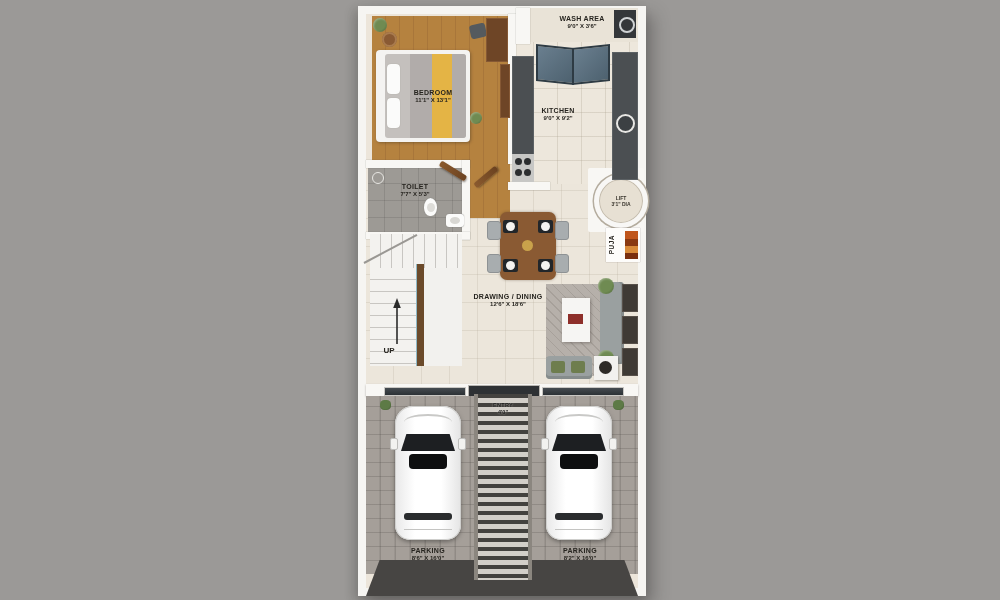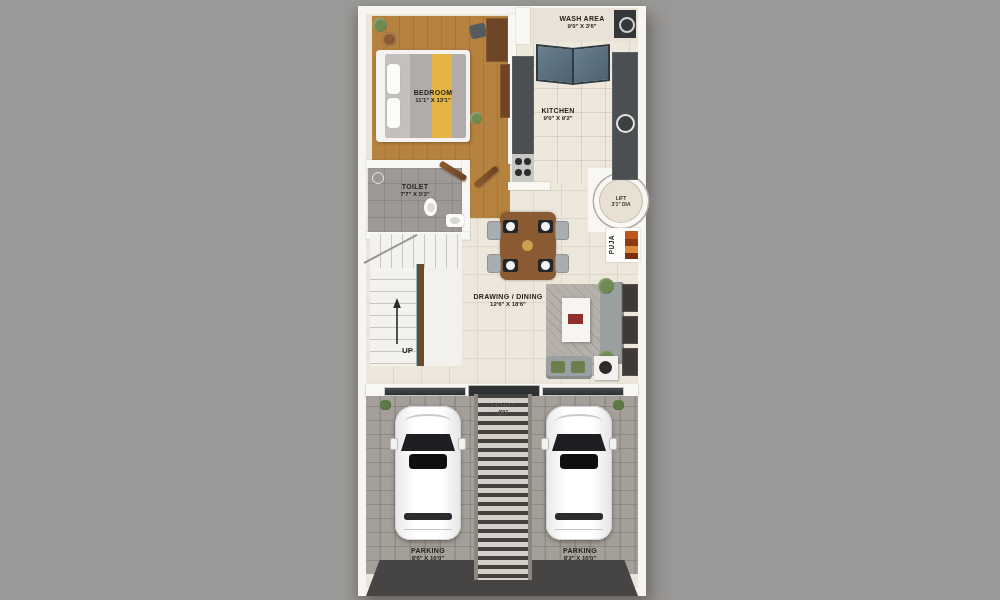--- a/index.html
+++ b/index.html
@@ -171,21 +171,21 @@
   <div class="a stairs">
     <div class="a stair-top"></div>
     <div class="a stair-left"></div>
     <div class="a stair-diag"></div>
     <div class="a stair-rail"></div>
   </div>
   <svg class="a" style="left:34px;top:292px;z-index:25" width="10" height="46">
     <line x1="5" y1="46" x2="5" y2="9" stroke="#2a2a2a" stroke-width="1.6"></line>
     <polygon points="5,0 1.2,10 8.8,10" fill="#2a2a2a"></polygon>
   </svg>
-  <div class="a up-label" style="left:44px;top:340px;width:28px;text-align:left;z-index:25">UP</div>
+  <div class="a up-label" style="left:17px;top:340px;width:28px;text-align:center;z-index:25">UP</div>
 
   <div class="a lift-box"></div>
   <div class="a lift">
     <div class="t">
       <span>LIFT</span><br>
       <span>3'1" DIA</span>
     </div>
   </div>
   <div class="a puja">
     <span class="puja-text">PUJA</span>

